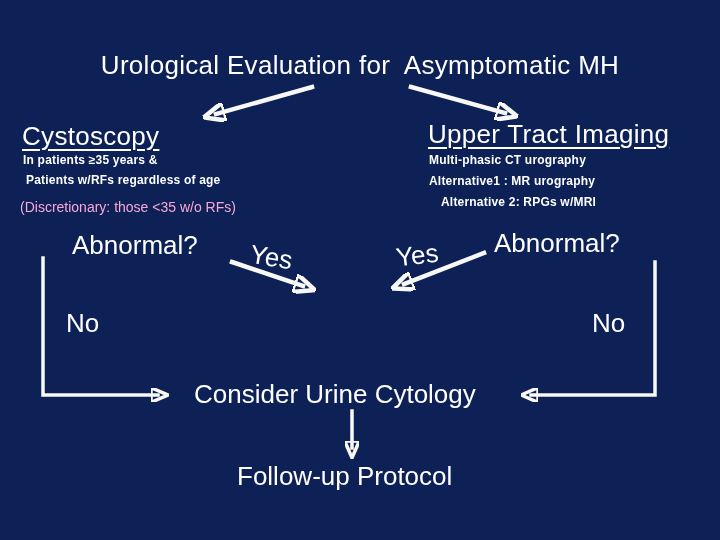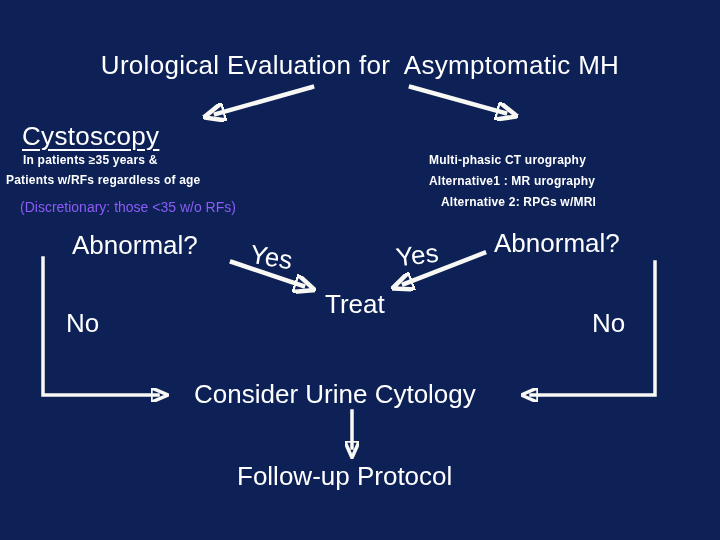--- a/index.html
+++ b/index.html
@@ -33,21 +33,21 @@
     text-decoration-thickness: 2px;
     letter-spacing: 0.3px;
   }
   .body-line {
     font-size: 12px;
     font-weight: bold;
     letter-spacing: 0.2px;
   }
   .note-line {
     font-size: 14px;
-    color: #8b5cf6;
+    color: #f9a8d4;
   }
   .flow-label {
     font-size: 26px;
   }
   #arrows { position: absolute; top: 0; left: 0; }
   #arrows path, #arrows polyline {
     stroke: #f8f8f4;
     fill: none;
     stroke-linecap: square;
   }
@@ -71,33 +71,33 @@
     <path class="thick" d="M484,253 L404,284" marker-end="url(#ah)"></path>
     <path class="thin" d="M43,258 L43,395 L158,395" marker-end="url(#ah)"></path>
     <path class="thin" d="M655,262 L655,395 L531,395" marker-end="url(#ah)"></path>
     <path class="thin" d="M352,411 L352,448" marker-end="url(#ah)"></path>
   </svg>
 
   <div class="abs title">Urological Evaluation for  Asymptomatic MH</div>
 
   <div class="abs heading" style="left:22px; top:121px;">Cystoscopy</div>
   <div class="abs body-line" style="left:23px; top:153px;">In patients ≥35 years &amp;</div>
-  <div class="abs body-line" style="left:6px; top:173px;">Patients w/RFs regardless of age</div>
+  <div class="abs body-line" style="left:26px; top:173px;">Patients w/RFs regardless of age</div>
   <div class="abs note-line" style="left:20px; top:199px;">(Discretionary: those &lt;35 w/o RFs)</div>
 
+  <div class="abs heading" style="left:428px; top:119px;">Upper Tract Imaging</div>
   <div class="abs body-line" style="left:429px; top:153px;text-align:right;">Multi-phasic CT urography</div>
   <div class="abs body-line" style="left:429px; top:174px;">Alternative1 : MR urography</div>
   <div class="abs body-line" style="left:429px; top:195px;margin-left:12px;">Alternative 2: RPGs w/MRI</div>
 
   <div class="abs flow-label" style="left:72px; top:230px;">Abnormal?</div>
   <div class="abs flow-label" style="left:250px; top:242px; transform:rotate(9deg);">Yes</div>
   <div class="abs flow-label" style="left:396px; top:240px; transform:rotate(-7deg);">Yes</div>
   <div class="abs flow-label" style="left:494px; top:228px;">Abnormal?</div>
 
-  <div class="abs flow-label" style="left:325px; top:289px;">Treat</div>
 
   <div class="abs flow-label" style="left:66px; top:308px;">No</div>
   <div class="abs flow-label" style="left:592px; top:308px;">No</div>
 
   <div class="abs flow-label" style="left:194px; top:379px;text-align:center;">Consider Urine Cytology</div>
   <div class="abs flow-label" style="left:237px; top:461px;">Follow-up Protocol</div>
 
 </div>
 
 </body></html>

